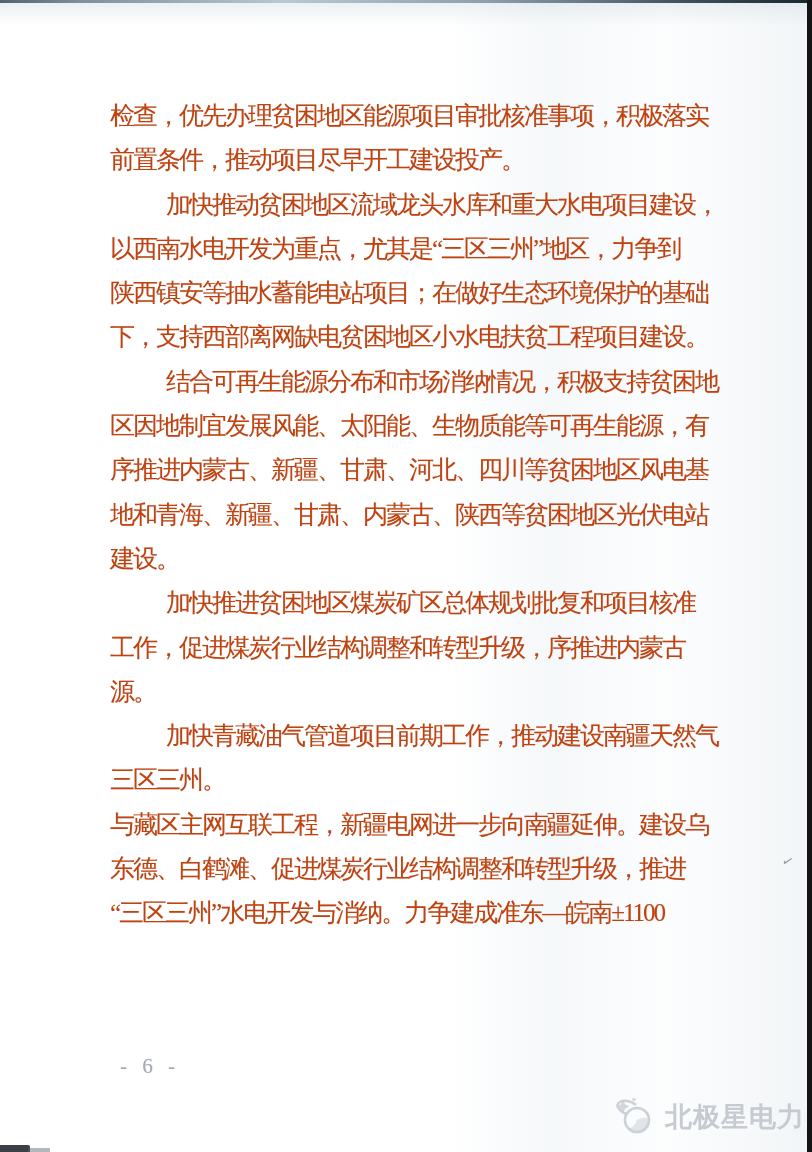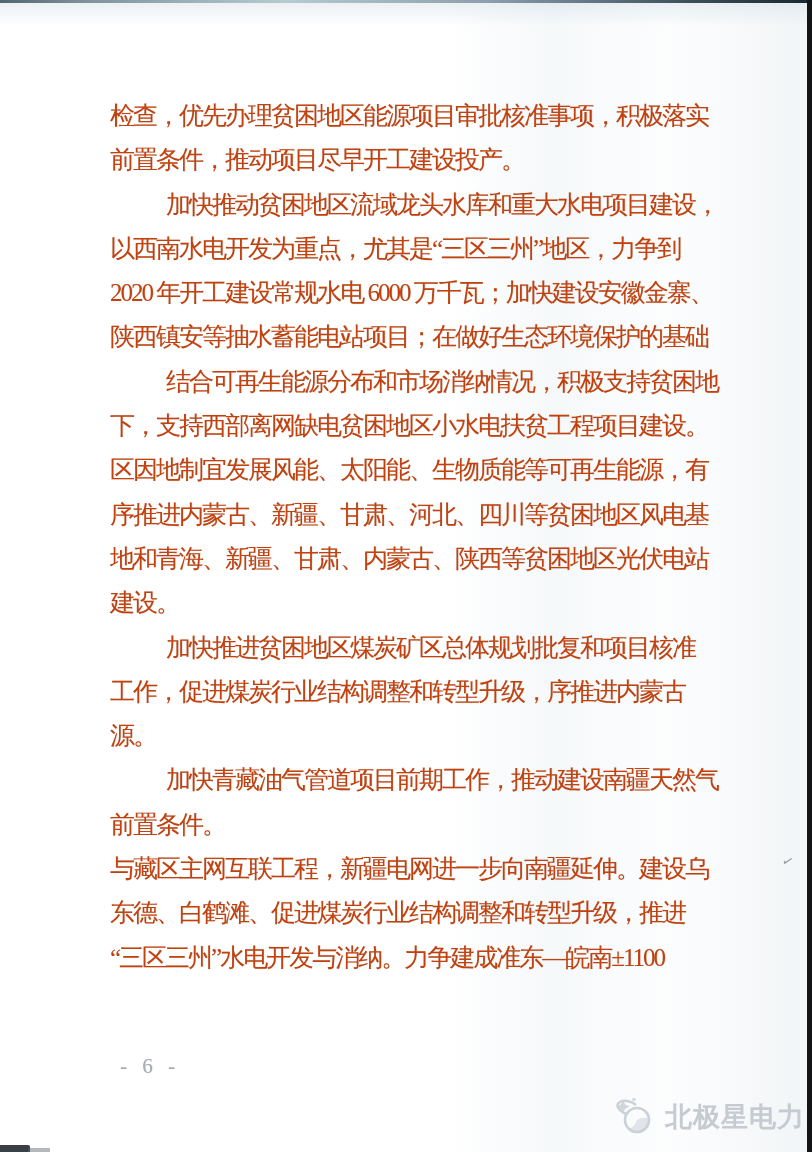--- a/index.html
+++ b/index.html
@@ -85,33 +85,32 @@
   <div class="edge-right"></div>
   <div class="corner-mark"></div>
   <div class="corner-mark-fade"></div>
   <div class="smudge">✓</div>
 
   <div class="doc-body">
       <div class="line">检查，优先办理贫困地区能源项目审批核准事项，积极落实</div>
       <div class="line">前置条件，推动项目尽早开工建设投产。</div>
       <div class="line indent">加快推动贫困地区流域龙头水库和重大水电项目建设，</div>
       <div class="line">以西南水电开发为重点，尤其是“三区三州”地区，力争到</div>
-      <div class="line">2020 年开工建设常规水电 6000 万千瓦；加快建设安徽金寨、</div>
       <div class="line">陕西镇安等抽水蓄能电站项目；在做好生态环境保护的基础</div>
+      <div class="line">下，支持西部离网缺电贫困地区小水电扶贫工程项目建设。</div>
       <div class="line indent">结合可再生能源分布和市场消纳情况，积极支持贫困地</div>
-      <div class="line">下，支持西部离网缺电贫困地区小水电扶贫工程项目建设。</div>
       <div class="line">区因地制宜发展风能、太阳能、生物质能等可再生能源，有</div>
       <div class="line">序推进内蒙古、新疆、甘肃、河北、四川等贫困地区风电基</div>
       <div class="line">地和青海、新疆、甘肃、内蒙古、陕西等贫困地区光伏电站</div>
       <div class="line">建设。</div>
       <div class="line indent">加快推进贫困地区煤炭矿区总体规划批复和项目核准</div>
       <div class="line">工作，促进煤炭行业结构调整和转型升级，序推进内蒙古</div>
       <div class="line">源。</div>
       <div class="line indent">加快青藏油气管道项目前期工作，推动建设南疆天然气</div>
-      <div class="line">前置条件。</div>
+      <div class="line">三区三州。</div>
       <div class="line">与藏区主网互联工程，新疆电网进一步向南疆延伸。建设乌</div>
       <div class="line">东德、白鹤滩、促进煤炭行业结构调整和转型升级，推进</div>
       <div class="line">“三区三州”水电开发与消纳。力争建成准东—皖南±1100</div>
     </div>
 
   <div class="page-num">- 6 -</div>
 
   <div class="watermark">
     <svg class="watermark-icon" viewBox="0 0 46 42" xmlns="http://www.w3.org/2000/svg">
       <g fill="none" stroke="#ccd1d8" stroke-width="2.6">

